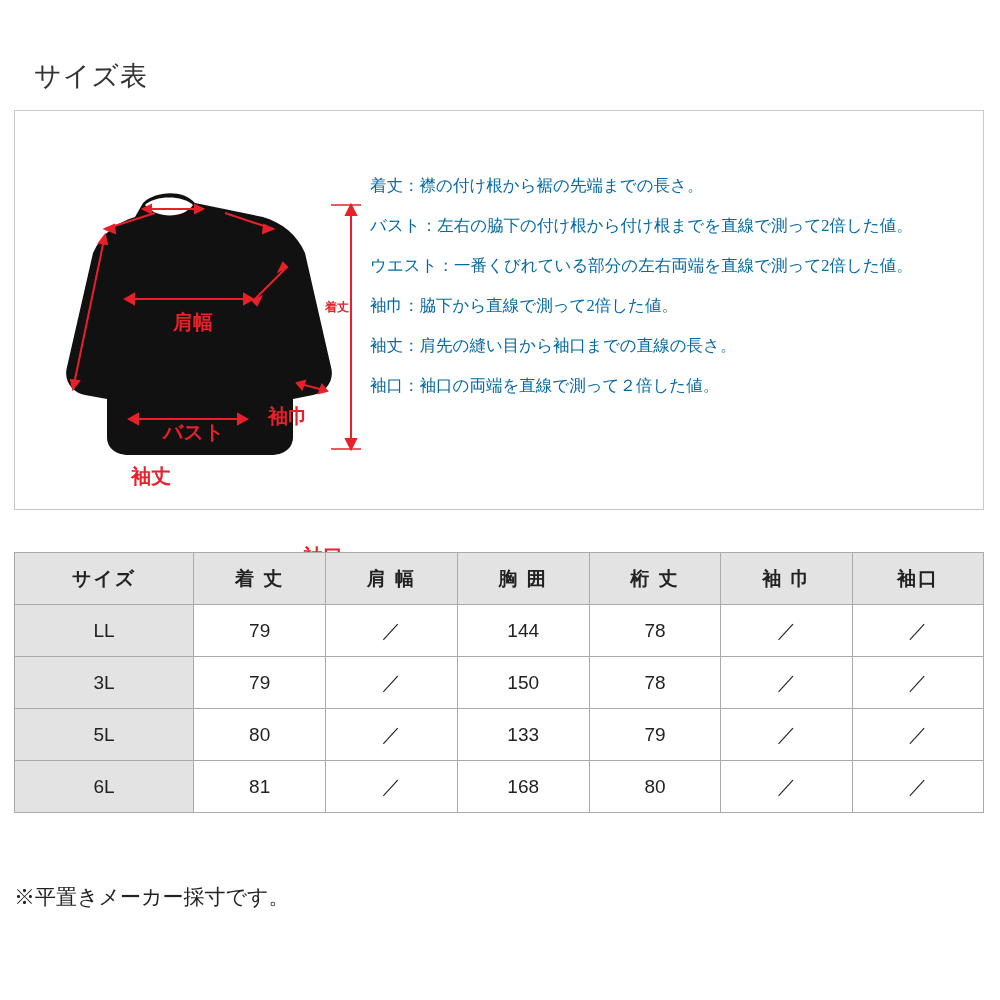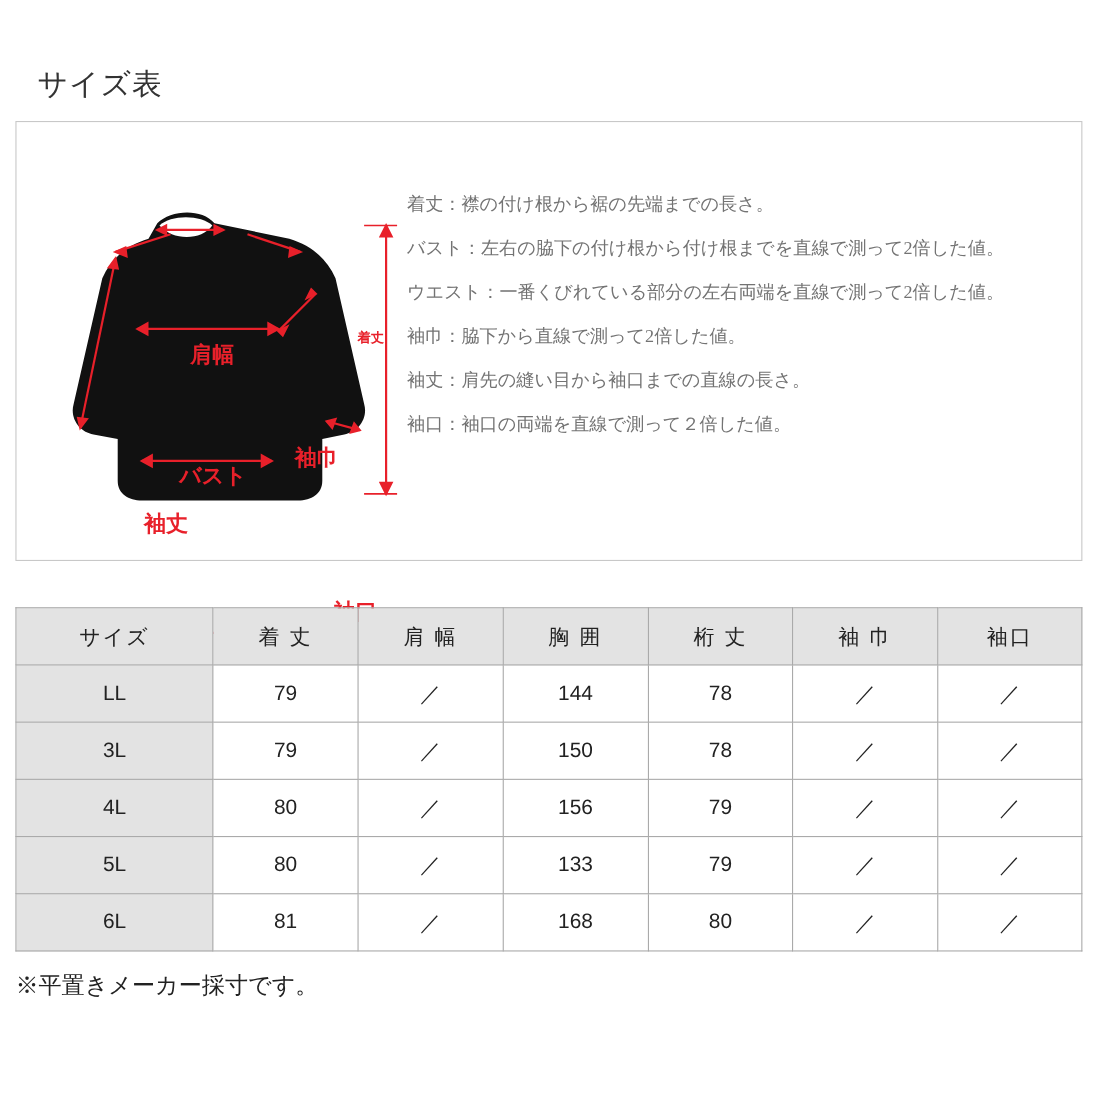--- a/index.html
+++ b/index.html
@@ -48,21 +48,21 @@
   }
   .legend {
     position: absolute;
     left: 355px;
     top: 55px;
     width: 600px;
   }
   .legend-line {
     font-family: "Liberation Serif", serif;
     font-size: 16.5px;
-    color: #737373;
+    color: #0369a1;
     line-height: 40px;
     white-space: nowrap;
   }
 
   
   table.size-table {
     position: absolute;
     left: 14px;
     top: 552px;
     width: 970px;
@@ -74,21 +74,21 @@
     border: 1px solid #aaaaaa;
     height: 49px;
     text-align: center;
     vertical-align: middle;
     font-size: 19px;
     font-family: "Liberation Sans", sans-serif;
     color: #222222;
   }
   table.size-table thead th {
     background: #e3e3e3;
-    font-weight: normal;
+    font-weight: bold;
     letter-spacing: 2px;
   }
   table.size-table tbody td.size-cell {
     background: #e3e3e3;
     font-weight: normal;
   }
   table.size-table tbody td {
     background: #ffffff;
   }
   col.c0 { width: 18.5%; }
@@ -266,29 +266,20 @@
       <tr>
         <td class="size-cell">3L</td>
         <td>79</td>
         <td>／</td>
         <td>150</td>
         <td>78</td>
         <td>／</td>
         <td>／</td>
       </tr>
       <tr>
-        <td class="size-cell">4L</td>
-        <td>80</td>
-        <td>／</td>
-        <td>156</td>
-        <td>79</td>
-        <td>／</td>
-        <td>／</td>
-      </tr>
-      <tr>
         <td class="size-cell">5L</td>
         <td>80</td>
         <td>／</td>
         <td>133</td>
         <td>79</td>
         <td>／</td>
         <td>／</td>
       </tr>
       <tr>
         <td class="size-cell">6L</td>

